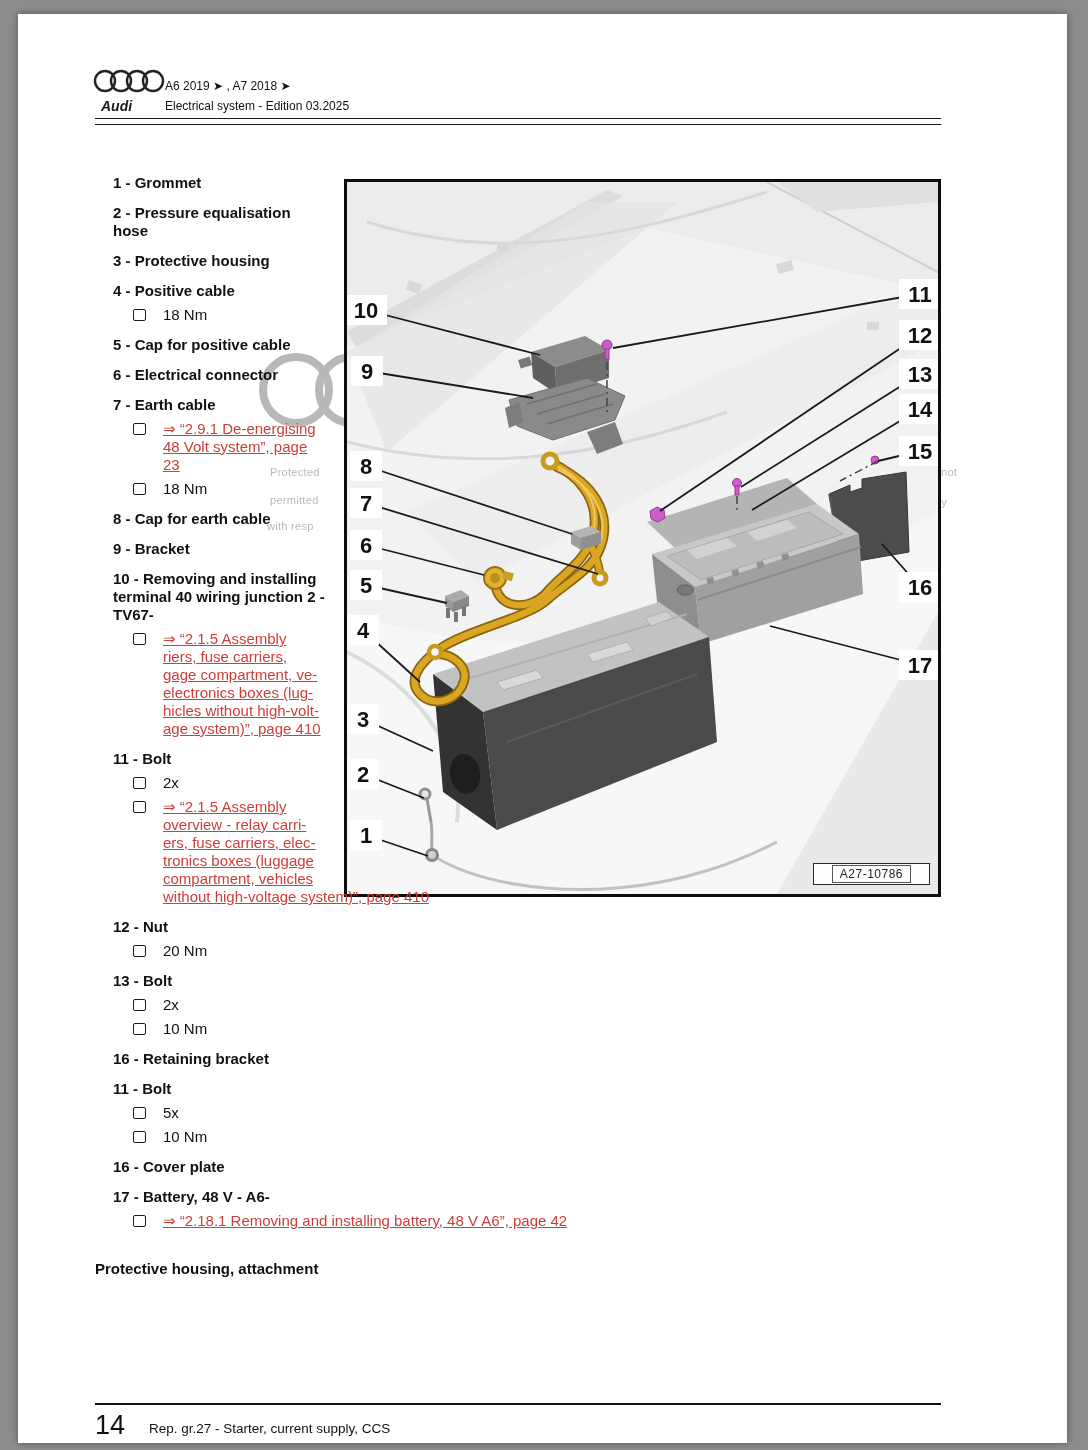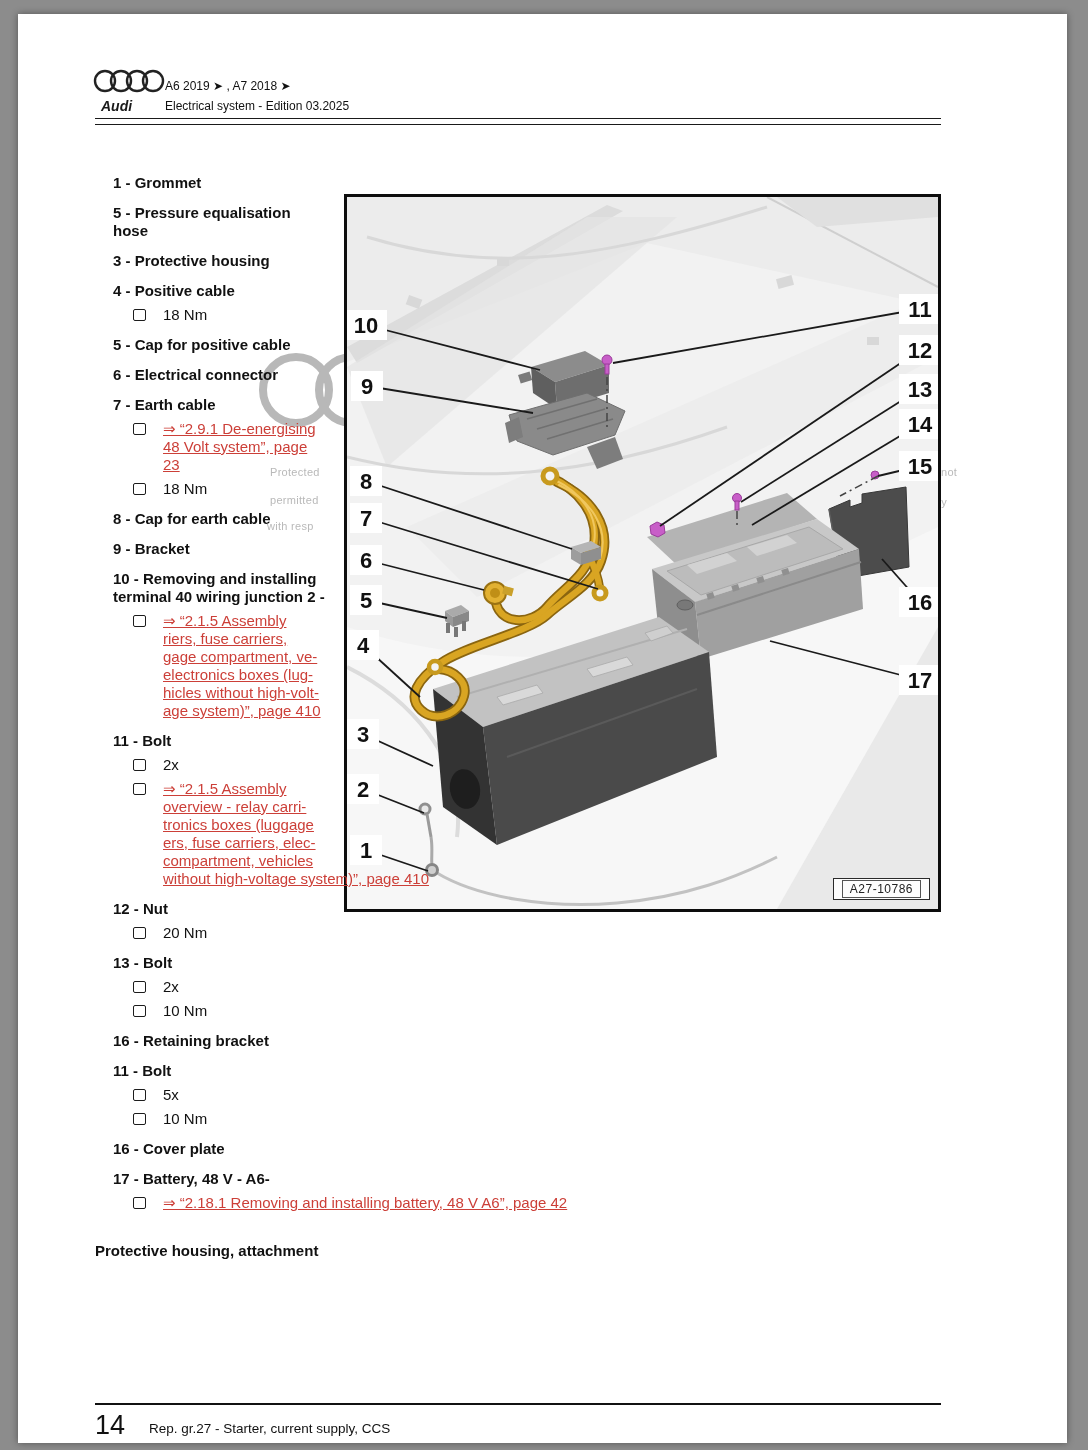--- a/index.html
+++ b/index.html
@@ -29,26 +29,26 @@
   .item-title div{white-space:nowrap;}
   .sub{position:relative;margin-top:6px;padding-left:50px;min-height:18px;}
   .sub .cbx{position:absolute;left:20px;top:2.5px;width:10.5px;height:10.5px;
     border:1.6px solid #1c1c1c;border-radius:2px;background:#fff;}
   .sub-text{font-size:15px;line-height:18px;color:#111;}
   .sub-text div{white-space:nowrap;}
   .sub-text.link div{text-decoration:underline;cursor:pointer;}
   #section-heading{font-weight:bold;font-size:15px;color:#111;margin-top:30px;white-space:nowrap;}
   
   #diagram{
-    position:absolute;left:326px;top:180px;width:591px;height:712px;
+    position:absolute;left:326px;top:165px;width:591px;height:712px;
     border:3px solid #0d0d0d;background:#fdba74;z-index:2;
   }
   #figure-id-box{
     position:absolute;right:8px;bottom:9px;border:1.7px solid #2a2a2a;background:#fdfdfd;
-    padding:1px 8px;
+    padding:1px 18px;
   }
   #figure-id-inner{
     border:1px solid #555;padding:1px 7px;font-size:12px;color:#222;letter-spacing:.5px;
     font-family:"Liberation Sans",sans-serif;
   }
   
   #footer-rule{position:absolute;left:77px;top:1389px;width:846px;border-top:2.2px solid #111;}
   #footer-pagenum{position:absolute;left:77px;top:1396px;font-size:27px;color:#111;}
   #footer-rep{position:absolute;left:131px;top:1407px;font-size:13.5px;color:#111;}
 </style>
@@ -87,21 +87,21 @@
   </svg>
 
   <div id="parts-list">
       <div class="item">
         <div class="item-title">
           <div>1 - Grommet</div>
         </div>
       </div>
       <div class="item">
         <div class="item-title">
-          <div>5 - Pressure equalisation</div>
+          <div>2 - Pressure equalisation</div>
           <div>hose</div>
         </div>
       </div>
       <div class="item">
         <div class="item-title">
           <div>3 - Protective housing</div>
         </div>
       </div>
       <div class="item">
         <div class="item-title">
@@ -150,20 +150,21 @@
       </div>
       <div class="item">
         <div class="item-title">
           <div>9 - Bracket</div>
         </div>
       </div>
       <div class="item">
         <div class="item-title">
           <div>10 - Removing and installing</div>
           <div>terminal 40 wiring junction 2 -</div>
+          <div>TV67-</div>
         </div>
         <div class="sub">
           <span class="cbx"></span>
           <div class="sub-text link" style="color: rgb(204, 63, 56);">
             <div>⇒ “2.1.5 Assembly</div>
             <div>riers, fuse carriers,</div>
             <div>gage compartment, ve-</div>
             <div>electronics boxes (lug-</div>
             <div>hicles without high-volt-</div>
             <div>age system)”, page 410</div>
@@ -178,22 +179,22 @@
           <span class="cbx"></span>
           <div class="sub-text">
             <div>2x</div>
           </div>
         </div>
         <div class="sub">
           <span class="cbx"></span>
           <div class="sub-text link" style="color: rgb(204, 63, 56);">
             <div>⇒ “2.1.5 Assembly</div>
             <div>overview - relay carri-</div>
+            <div>ers, fuse carriers, elec-</div>
             <div>tronics boxes (luggage</div>
-            <div>ers, fuse carriers, elec-</div>
             <div>compartment, vehicles</div>
             <div>without high-voltage system)”, page 410</div>
           </div>
         </div>
       </div>
       <div class="item">
         <div class="item-title">
           <div>12 - Nut</div>
         </div>
         <div class="sub">

